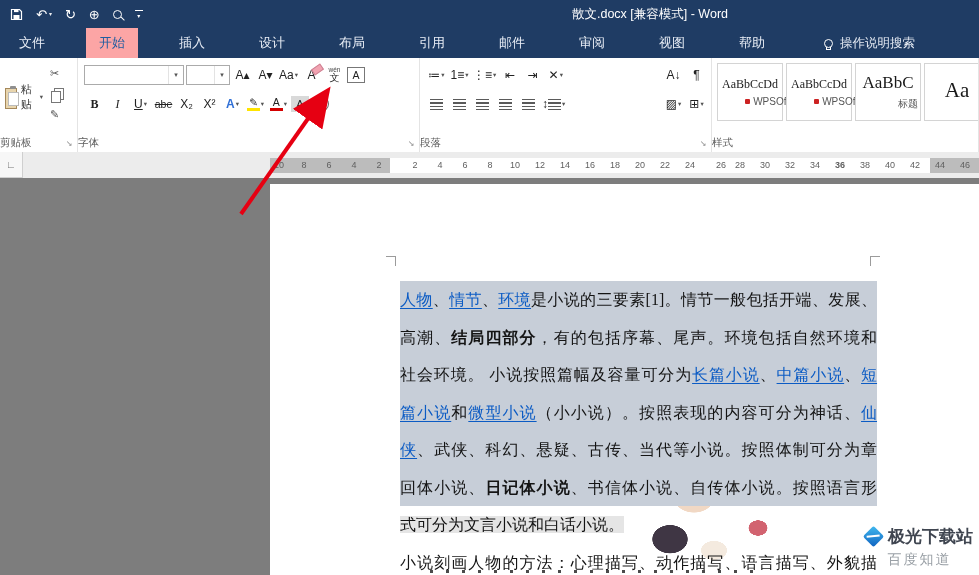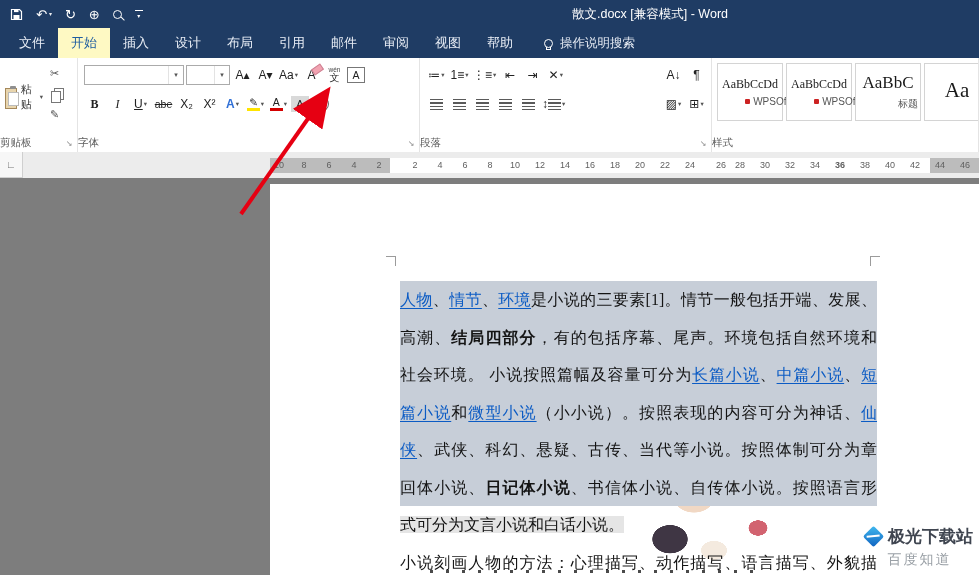--- a/index.html
+++ b/index.html
@@ -12,23 +12,23 @@
   .titlebar{position:absolute;top:0;left:0;right:0;height:28px;background:#1f3c64;color:#fff;}
   .qat{position:absolute;left:10px;top:0;height:28px;display:flex;align-items:center;gap:13px;font-size:13px;}
   .qat .qbtn{display:inline-flex;align-items:center;color:#fff;line-height:1;cursor:default;}
   .qat .mini{font-size:6px;margin-left:2px;opacity:.9;}
   .qmore{display:inline-flex;flex-direction:column;align-items:center;font-size:6px;line-height:1;}
   .qmore::before{content:"";width:8px;height:1px;background:#fff;margin-bottom:2px;}
   .mag{width:7px;height:7px;border:1.4px solid #fff;border-radius:50%;position:relative;display:inline-block;}
   .mag::after{content:"";position:absolute;width:5px;height:1.4px;background:#fff;transform:rotate(45deg);right:-4px;bottom:-2px;}
   .title{position:absolute;left:330px;width:640px;top:0;height:28px;display:flex;align-items:center;justify-content:center;font-size:12.5px;color:#fff;}
   
-  .tabs{position:absolute;top:28px;left:0;right:0;height:30px;background:#1f3c64;display:flex;align-items:stretch;padding-left:6px;font-size:13px;color:#e9eef6;}
+  .tabs{position:absolute;top:28px;left:0;right:0;height:30px;background:#1f3c64;display:flex;align-items:stretch;padding-left:6px;font-size:13px;color:#e9eef6;gap:28px;}
   .tab{display:flex;align-items:center;padding:0 13px;cursor:default;}
-  .tab.active{background:#fef9c3;color:#1f5da0;}
+  .tab.active{background:#fca5a5;color:#1f5da0;}
   .search{display:flex;align-items:center;gap:7px;margin-left:18px;font-size:12.5px;color:#e9eef6;}
   .bulb{display:inline-block;width:7px;height:7px;border:1.2px solid #fff;border-radius:50%;position:relative;}
   .bulb::after{content:"";position:absolute;left:1.4px;top:7px;width:2.6px;height:2.6px;border-left:1px solid #fff;border-right:1px solid #fff;border-bottom:1px solid #fff;}
   
   .ribbon{position:absolute;top:58px;left:0;right:0;height:94px;background:#fff;border-bottom:1px solid #cfcfcf;display:flex;font-size:11px;color:#333;}
   .group{position:relative;height:100%;border-right:1px solid #e4e4e4;box-sizing:border-box;flex:0 0 auto;}
   .group-label{position:absolute;bottom:2px;left:0;right:0;text-align:left;font-size:10.5px;color:#5c5c5c;}
   .launcher{position:absolute;right:2px;bottom:3px;width:12px;height:12px;display:flex;align-items:center;justify-content:center;font-size:8px;color:#8a8a8a;}
   .g-clip{width:78px;}
   .g-font{width:342px;}

